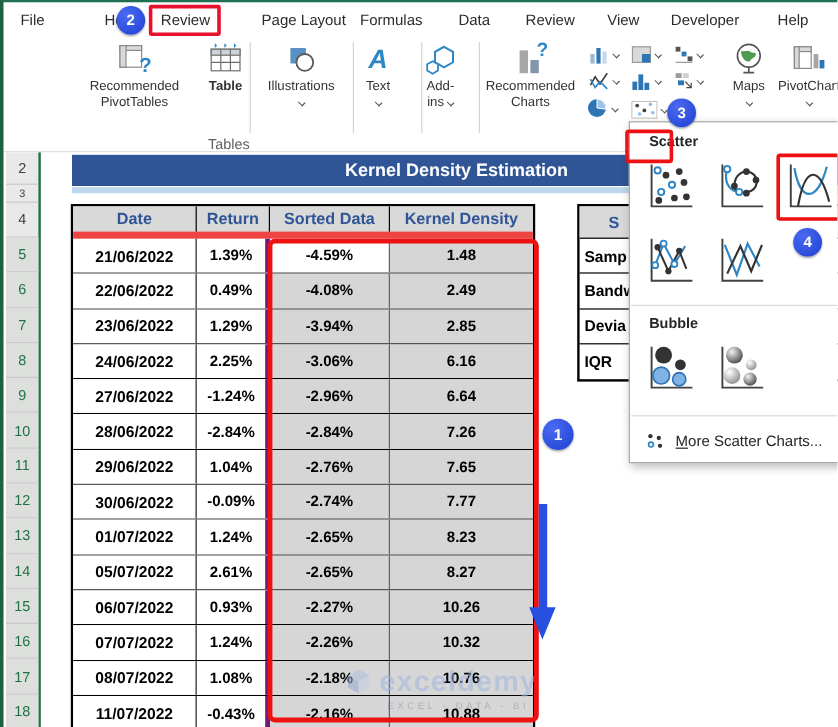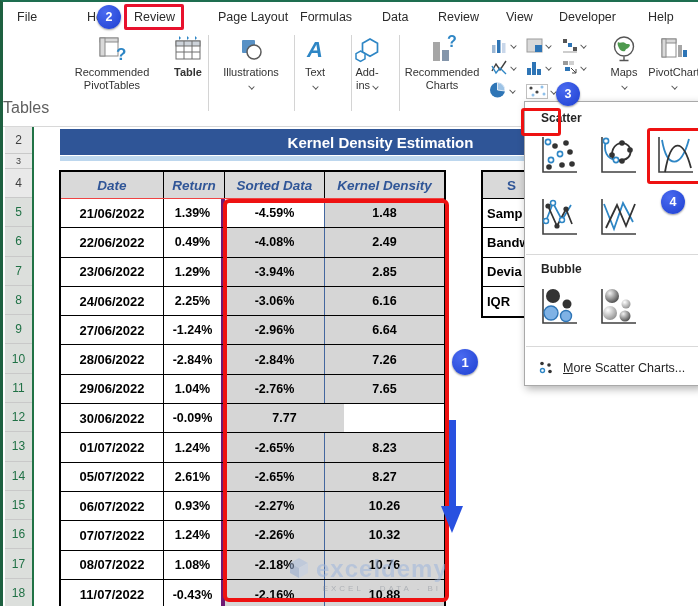--- a/index.html
+++ b/index.html
@@ -13,21 +13,21 @@
           font-size:12.5px; color:#2b2b2b; cursor:default; }
   .insert-box { position:absolute; left:121px; top:2px; width:60px; height:26px;
                 border:3px solid #e8112d; border-radius:2px; z-index:60; }
 
   
   #ribbon { position:absolute; left:0; top:30px; width:100%; height:95px; background:#fff;
             border-bottom:1px solid #d8d8d8; }
   .rdiv { position:absolute; top:3px; height:76px; width:1px; background:#d4d4d4; }
   .bigbtn { position:absolute; top:2px; text-align:center; color:#333; font-size:11px; line-height:13px; }
   .bigbtn .bicon { display:block; margin:0 auto 2px auto; }
-  .grouplabel { position:absolute; top:67px; font-size:16px; color:#5f5f5f; text-align:left; }
+  .grouplabel { position:absolute; top:81px; font-size:12px; color:#5f5f5f; text-align:right; }
   .chev { display:inline-block; width:5px; height:5px; border-right:1.3px solid #555;
           border-bottom:1.3px solid #555; transform:rotate(45deg) scaleY(.8); margin-top:1px; }
   .gridbtn { position:absolute; display:flex; align-items:center; gap:3px; height:20px; }
 
   
   .badge { position:absolute; width:24px; height:24px; border-radius:50%;
            background:radial-gradient(circle at 35% 30%, #4a6af0, #1d3fd0);
            color:#fff; font-size:12.5px; font-weight:bold; display:flex; align-items:center;
            justify-content:center; z-index:70; box-shadow:0 1px 2px rgba(0,0,0,.4); }
   .redbox { position:absolute; border:3px solid #ee1111; border-radius:3px; z-index:60; }
@@ -42,21 +42,21 @@
   .r2 { height:27px; } .r3 { height:15px; font-size:9px; } .r4 { height:29px; }
   .rsel { height:29.29px; }
 
   #titlebar { position:absolute; left:57px; top:2px; width:641px; height:26px; background:#2f5597;
               color:#fff; font-weight:bold; font-size:15px; display:flex; align-items:center;
               justify-content:center; z-index:5; }
   #titlestrip { position:absolute; left:57px; top:29px; width:641px; height:5px; background:#bdd7ee; z-index:5; }
 
   
   #dtable { position:absolute; left:56px; top:43px; width:387px; border:2px solid #000; z-index:10; background:#fff; }
-  .thead { display:flex; height:27px; background:#d9d9d9; border-bottom:1px solid #ef4444;font-style:italic; }
+  .thead { display:flex; height:27px; background:#d9d9d9; border-bottom:6px solid #ef4444; }
   .th { display:flex; align-items:center; justify-content:center; font-weight:bold;
         font-size:13.5px; color:#2f5597; border-right:1px solid #000; flex:none; }
   .th:last-child { border-right:none; }
   .c-date { width:103px; } .c-ret { width:61px; } .c-sorted { width:100px; } .c-dens { width:119px; }
   .trow { display:flex; height:29.3px; border-bottom:1px solid #000; }
   .trow:last-of-type { border-bottom:none; }
   .td { display:flex; align-items:center; justify-content:center; font-weight:bold;
         font-size:12.5px; color:#000; flex:none; }
   .td.c-date { font-size:13px; border-right:1px solid #000; background:#fff; }
   .td.c-ret  { border-right:4px solid #701a75; background:#fff; }
@@ -355,20 +355,21 @@
           <div class="trow">
             <div class="td c-date">29/06/2022</div>
             <div class="td c-ret">1.04%</div>
             <div class="td c-sorted">-2.76%</div>
             <div class="td c-dens">7.65</div>
           </div>
 
           <div class="trow">
             <div class="td c-date">30/06/2022</div>
             <div class="td c-ret">-0.09%</div>
+            <div class="td c-sorted">-2.74%</div>
             <div class="td c-dens">7.77</div>
           </div>
 
           <div class="trow">
             <div class="td c-date">01/07/2022</div>
             <div class="td c-ret">1.24%</div>
             <div class="td c-sorted">-2.65%</div>
             <div class="td c-dens">8.23</div>
           </div>
 

